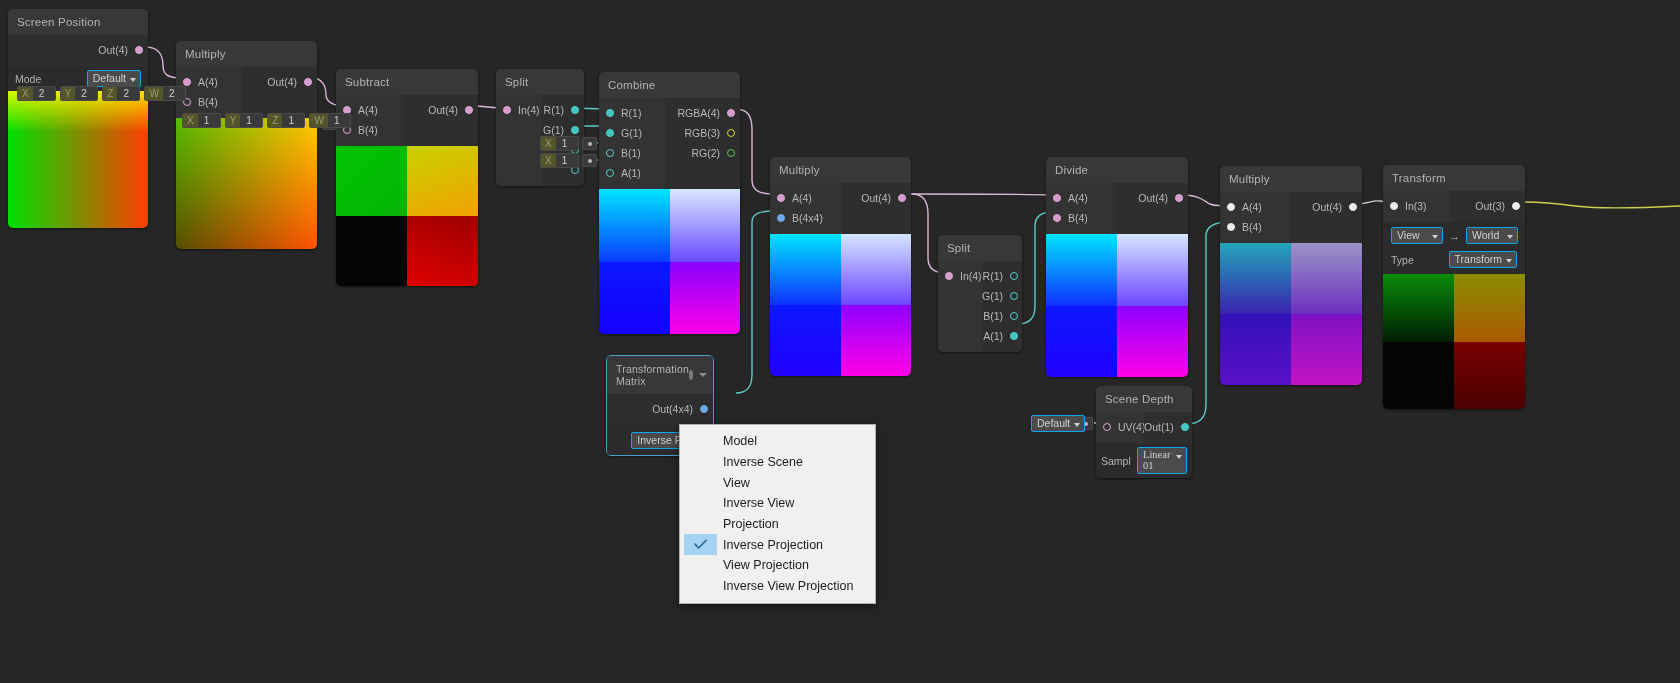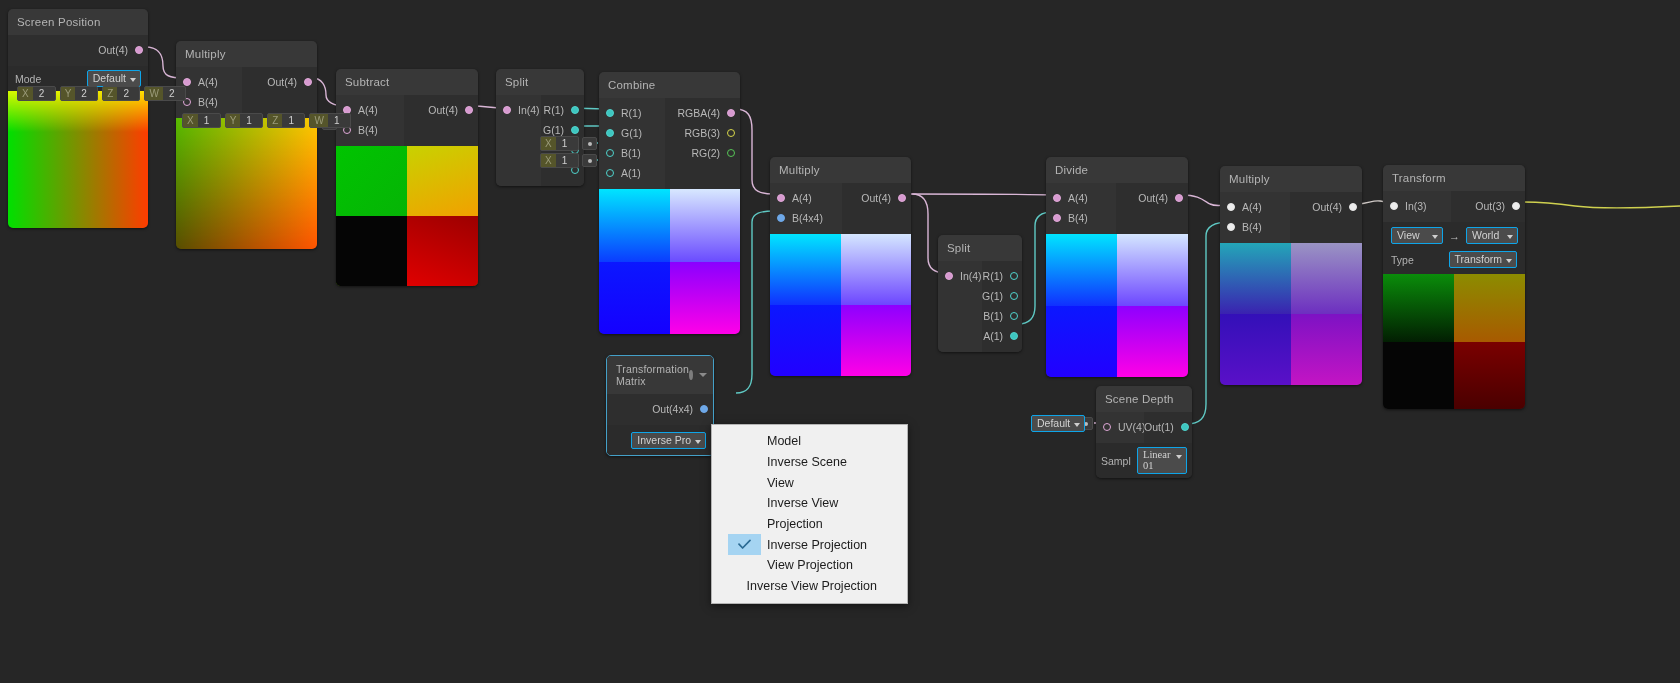--- a/index.html
+++ b/index.html
@@ -65,21 +65,21 @@
   
   .preview{ width:100%; }
 
   
   .gear{ width:10px;height:10px;border-radius:50%;border:2px solid #7d7d7d; display:inline-block; margin-right:6px;}
   .chev{ width:0;height:0;border-left:4px solid transparent;border-right:4px solid transparent;
          border-top:4px solid #8b8b8b; display:inline-block;}
 
   
   #popup{ position:absolute; background:#f0f0f0; z-index:60; border:1px solid #b4b4b4;
-          box-shadow:0 2px 8px rgba(0,0,0,.5); padding:6px 16px;margin-left:32px; }
+          box-shadow:0 2px 8px rgba(0,0,0,.5); padding:6px 4px; }
   .mi{ display:flex; align-items:center; height:20.7px; font-size:12.5px; color:#1c1c1c; padding-right:14px;}
   .mi .chk{ width:33px; height:21px; display:flex; align-items:center; justify-content:center; margin-right:6px;}
   .mi.sel .chk{ background:#a5d4f2; }
   .mi .chk svg{ display:block; }
   .mi .mlabel{ white-space:nowrap; }
 </style>
 </head>
 <body>
 
 <div id="graph">

